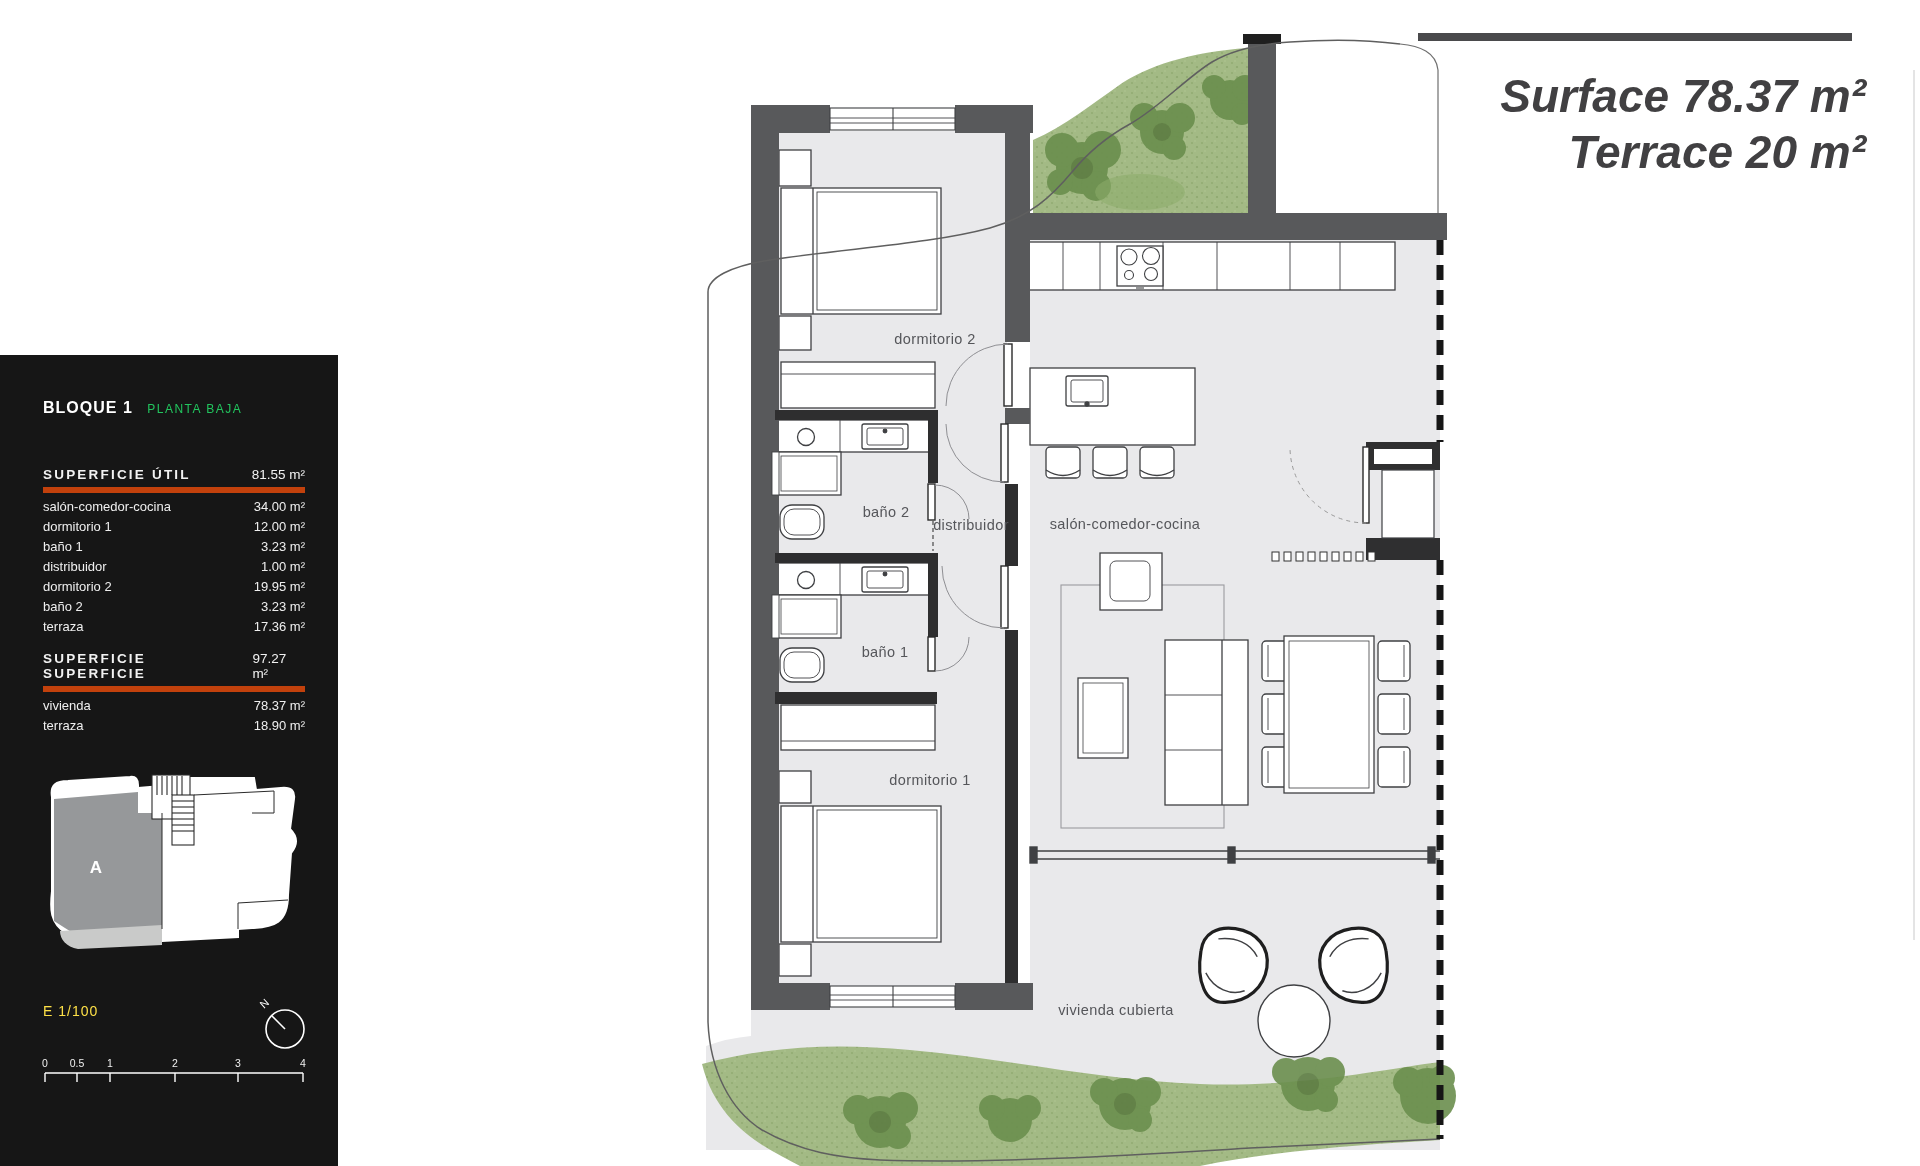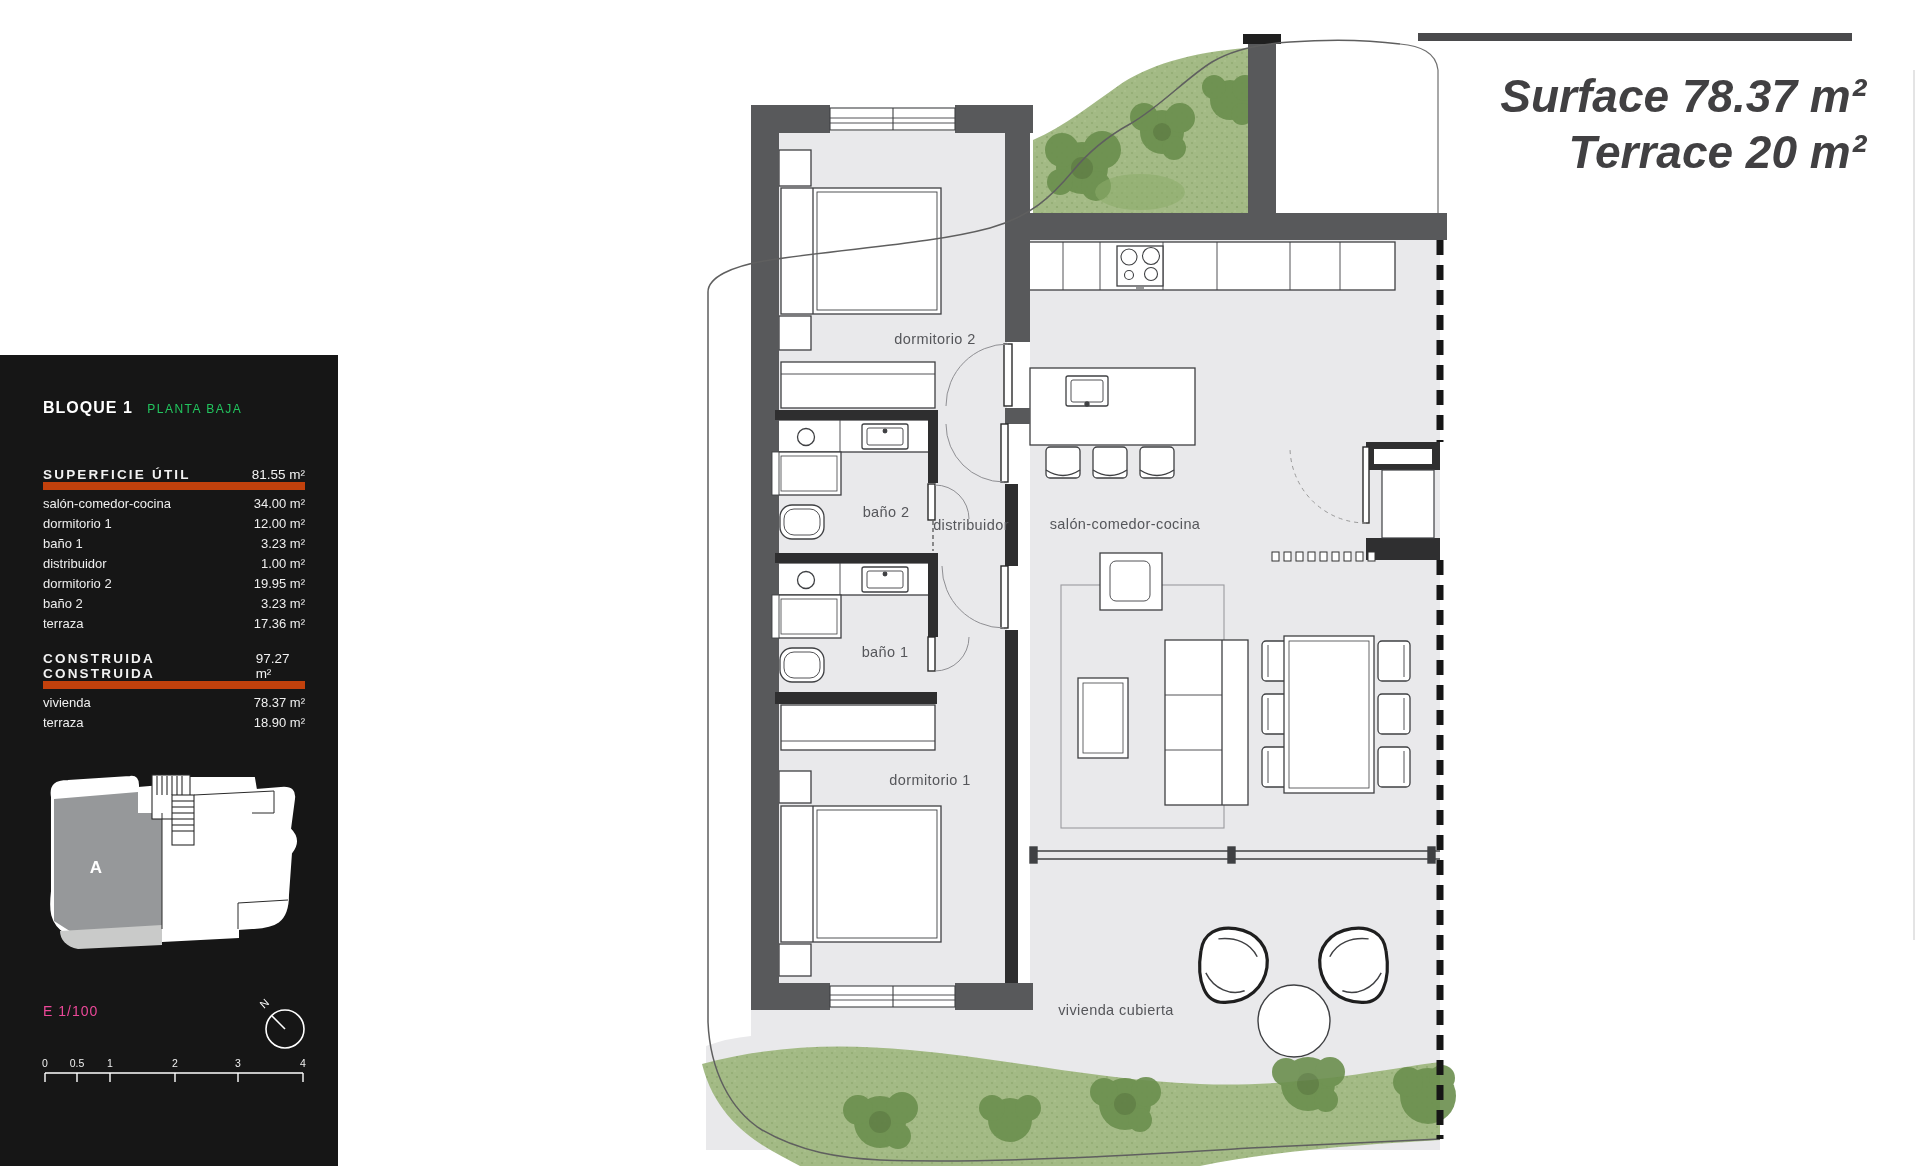--- a/index.html
+++ b/index.html
@@ -6,25 +6,25 @@
   .stage{position:relative;width:1920px;height:1166px;background:#fff;overflow:hidden;
          font-family:"Liberation Sans",sans-serif;}
   
   .sidebar{position:absolute;left:0;top:355px;width:338px;height:811px;background:#161616;color:#f2f2f2;}
   .block-line{position:absolute;left:43px;top:44px;white-space:nowrap;}
   .block-title{font-size:16px;font-weight:bold;letter-spacing:1px;color:#ffffff;}
   .block-subtitle{font-size:12px;letter-spacing:1.5px;color:#22c55e;margin-left:10px;}
   .area-table{position:absolute;left:43px;width:262px;font-size:13px;}
   .t1{top:112px;} .t2{top:296px;}
   .area-head{display:flex;justify-content:space-between;align-items:baseline;
-             border-bottom:8px solid #c2410c;margin-bottom:4px;}
+             border-bottom:6px solid #c2410c;padding-bottom:5px;margin-bottom:4px;}
   .area-head .h-label{font-weight:bold;font-size:13.5px;letter-spacing:2.2px;}
   .area-head .h-total{font-weight:normal;font-size:13.5px;}
   .area-row{display:flex;justify-content:space-between;line-height:20px;color:#efefef;}
-  .scale-text{position:absolute;left:43px;top:648px;font-size:14px;letter-spacing:1px;color:#ec4899;}
+  .scale-text{position:absolute;left:43px;top:648px;font-size:14px;letter-spacing:1px;color:#fde047;}
   .miniplan{position:absolute;left:38px;top:418px;}
   .compass{position:absolute;left:252px;top:638px;}
   .scalebar{position:absolute;left:38px;top:700px;}
   
   .title-bar{position:absolute;left:1418px;top:33px;width:434px;height:8px;background:#4a4a4c;}
   .title-block{position:absolute;right:54px;top:48px;text-align:right;
                font-style:italic;font-weight:bold;color:#414042;font-size:46px;line-height:56px;white-space:nowrap;margin-top:20px;}
   
   .plan-svg{position:absolute;left:0;top:0;}
   .rlabel{position:absolute;transform:translate(-50%,-50%);color:#55565a;font-size:14.5px;
@@ -382,21 +382,21 @@
           <span>3.23 m²</span>
         </div>
       <div class="area-row">
           <span>terraza</span>
           <span>17.36 m²</span>
         </div>
     </div>
 
     <div class="area-table t2">
       <div class="area-head">
-        <span class="h-label">CONSTRUIDA CONSTRUIDA</span>
+        <span class="h-label">SUPERFICIE SUPERFICIE</span>
         <span class="h-total">97.27 m²</span>
       </div>
       <div class="area-row">
           <span>vivienda</span>
           <span>78.37 m²</span>
         </div>
       <div class="area-row">
           <span>terraza</span>
           <span>18.90 m²</span>
         </div>

